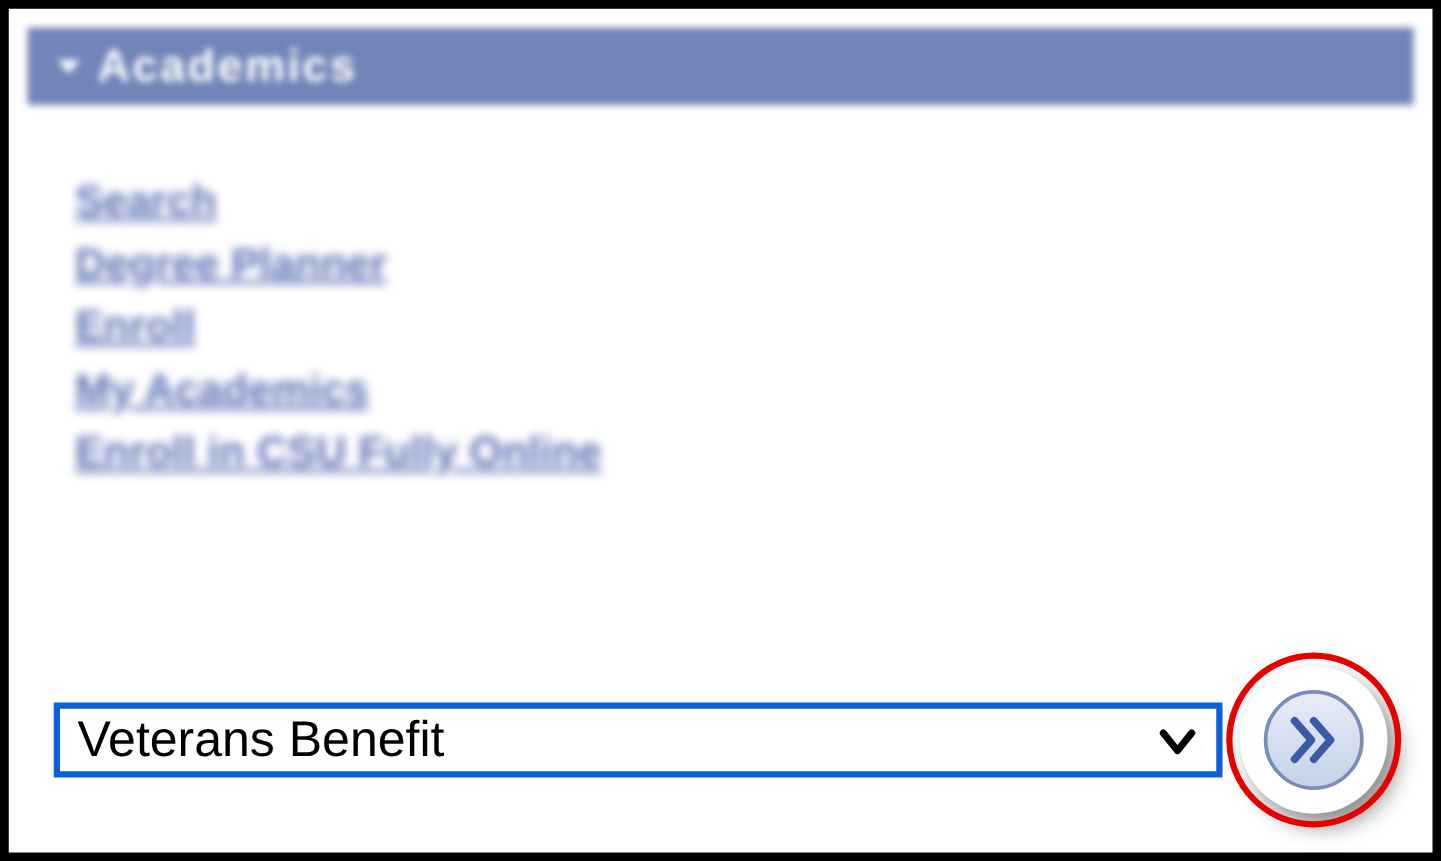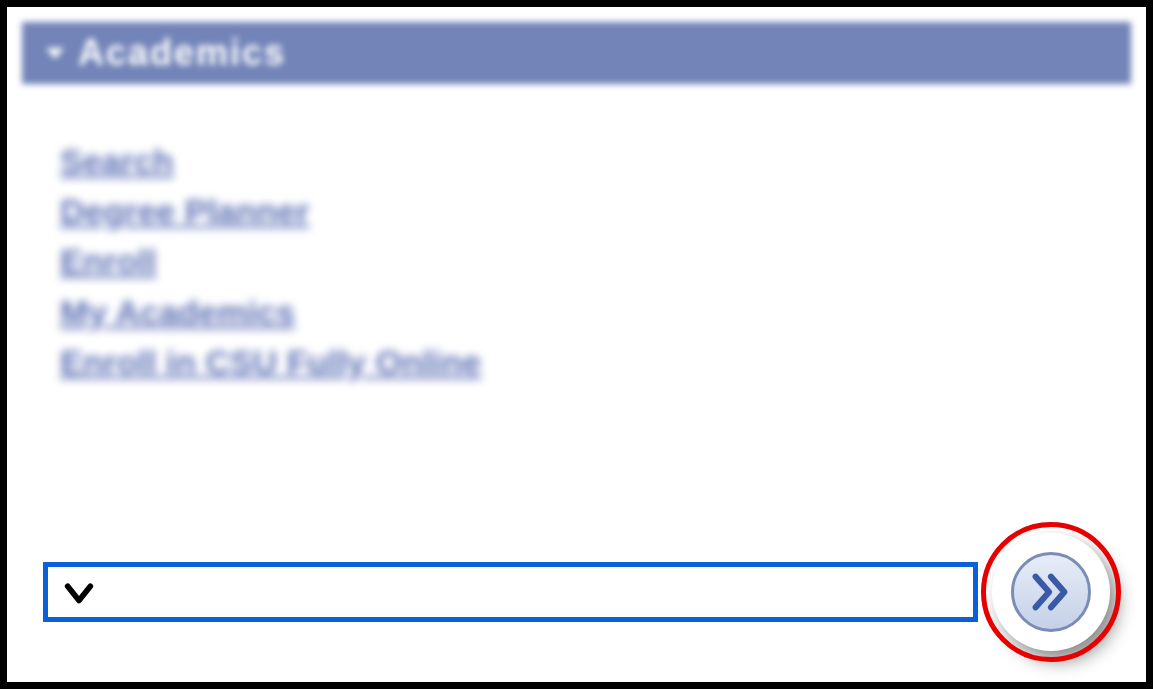--- a/index.html
+++ b/index.html
@@ -144,20 +144,21 @@
   <div class="links-area">
     <a class="nav-link">Search</a>
     <a class="nav-link">Degree Planner</a>
     <a class="nav-link">Enroll</a>
     <a class="nav-link">My Academics</a>
     <a class="nav-link">Enroll in CSU Fully Online</a>
   </div>
 
   <div class="bottom-controls">
     <div class="select-wrap">
+      <span class="select-value">Veterans Benefit</span>
       <span class="select-caret">
         <svg viewBox="0 0 24 24">
             <path d="M4 8 L12 18 L20 8" fill="none" stroke="#000" stroke-width="4" stroke-linecap="round" stroke-linejoin="round"></path>
           </svg>
       </span>
     </div>
 
     <div class="go-circle-wrap">
       <div class="white-bg-circle"></div>
       <div class="go-button">

